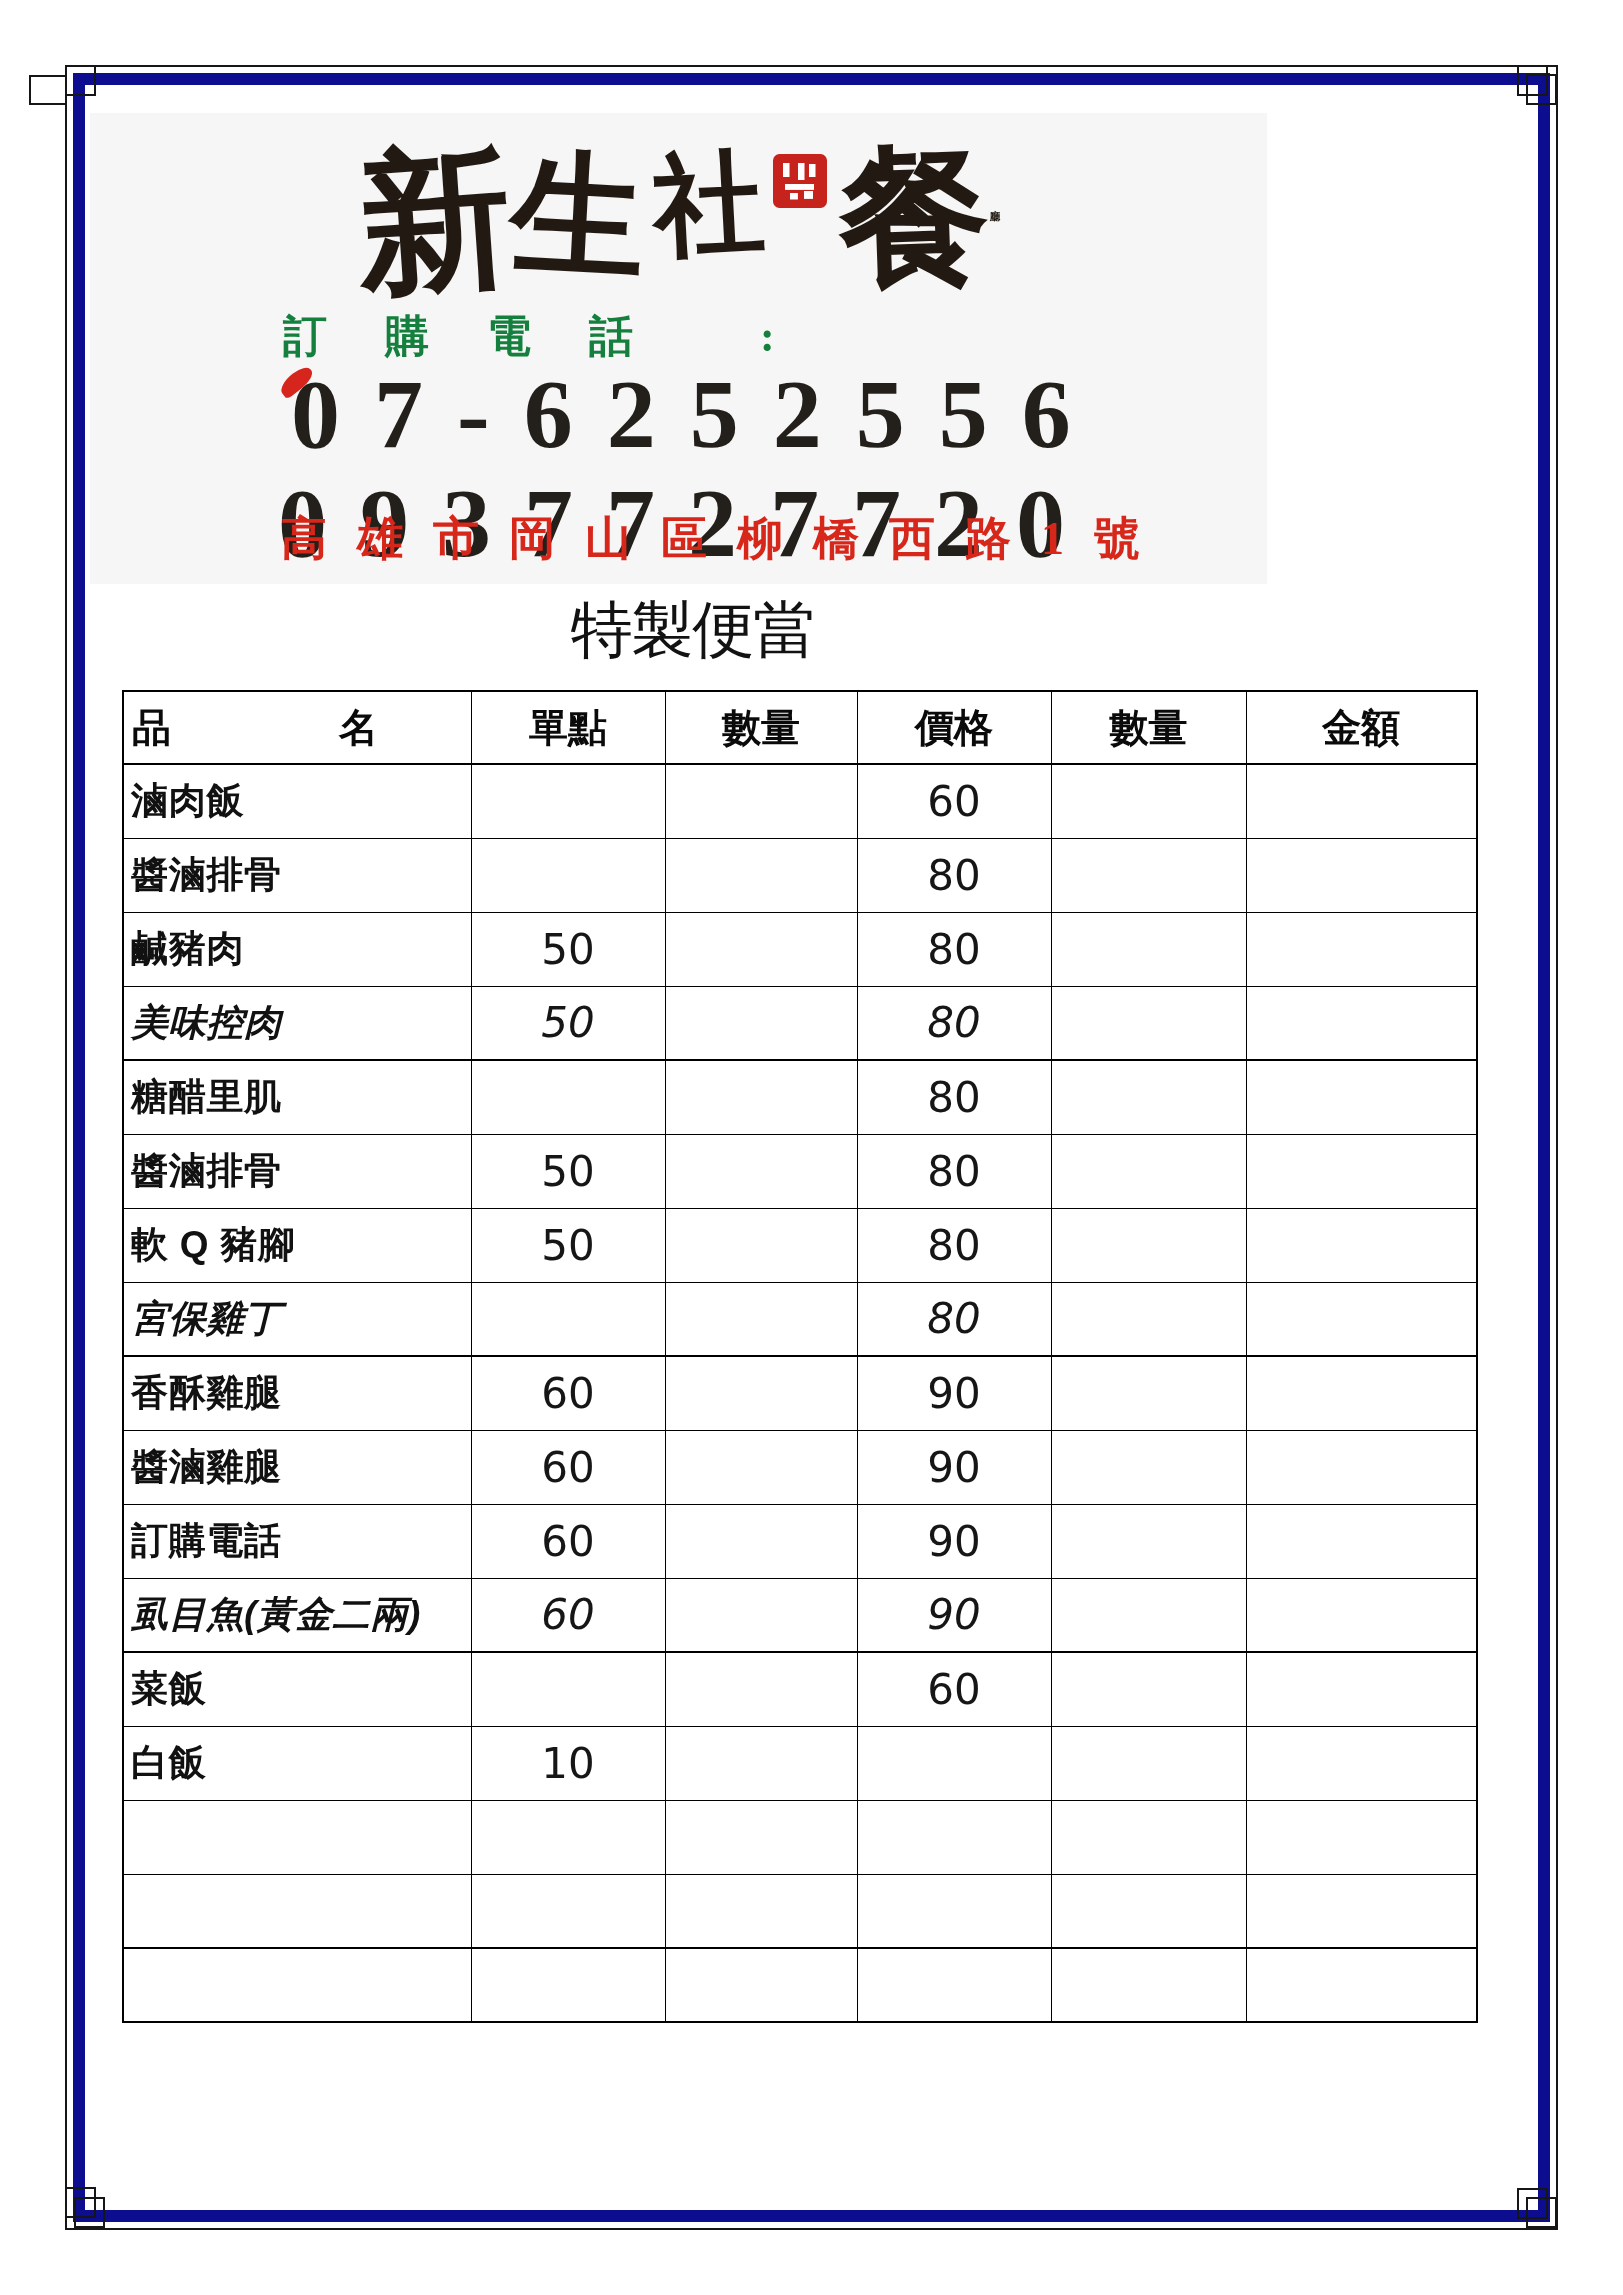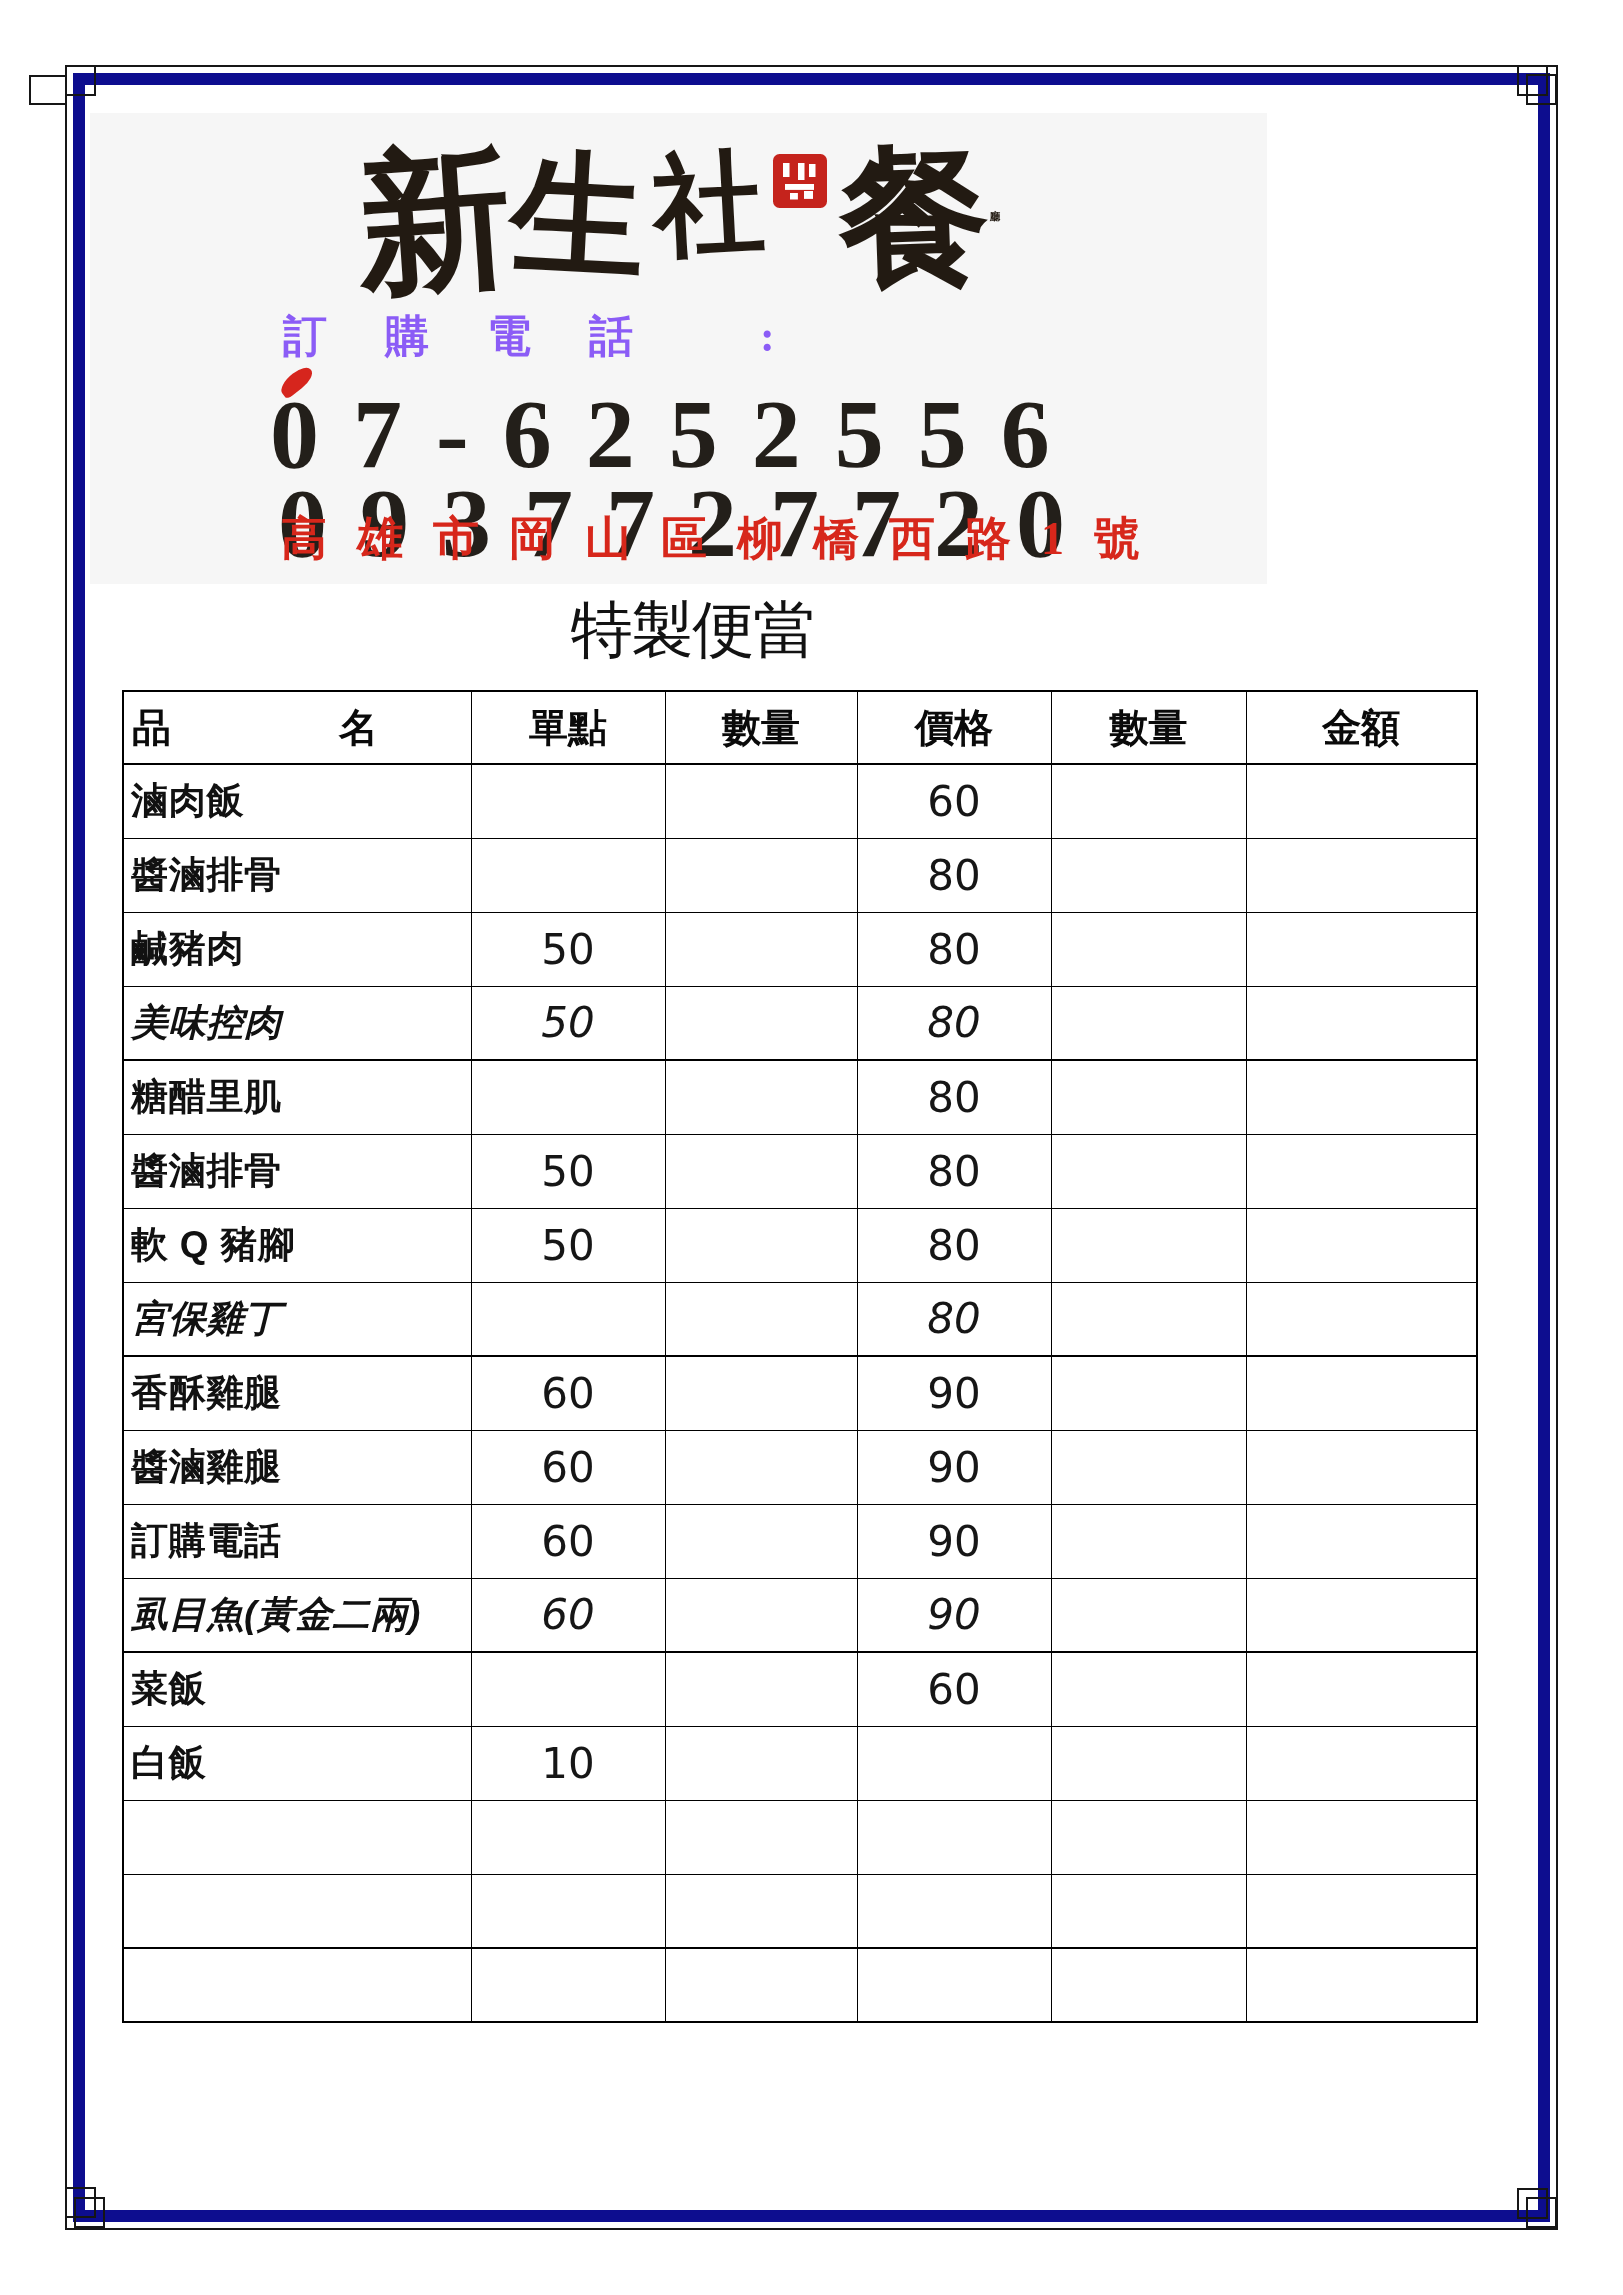--- a/index.html
+++ b/index.html
@@ -37,24 +37,24 @@
           background:
             linear-gradient(#fff,#fff) 3.9px 2.6px/6.5px 14.4px no-repeat,
             linear-gradient(#fff,#fff) 18.3px 2.6px/6.5px 17px no-repeat,
             linear-gradient(#fff,#fff) 30px 3.9px/6.5px 13px no-repeat,
             linear-gradient(#fff,#fff) 5.2px 23.6px/29px 5.9px no-repeat,
             linear-gradient(#fff,#fff) 10.5px 33px/7.9px 6.5px no-repeat,
             linear-gradient(#fff,#fff) 25px 31px/9.2px 7.9px no-repeat; }
   .red-stroke { position:absolute; left:188px; top:260px; width:37px; height:17px; background:#d6251d;
           border-radius:60% 50% 55% 20%; transform:rotate(-38deg); z-index:2; }
   .order-label { position:absolute; left:193px; top:202px; font-family:"Liberation Serif","DejaVu Serif",serif;
-          font-weight:700; font-size:44px; color:#8b5cf6; letter-spacing:58px; white-space:nowrap; line-height:1; }
+          font-weight:700; font-size:44px; color:#15803d; letter-spacing:58px; white-space:nowrap; line-height:1; }
   .phone-line { position:absolute; font-family:"Liberation Serif","DejaVu Serif",serif; font-weight:700;
           color:#231f1a; line-height:1; white-space:nowrap; }
-  .phone-1 { left:180px; top:252px; font-size:98px; letter-spacing:34px;margin-top:20px; }
+  .phone-1 { left:201px; top:252px; font-size:98px; letter-spacing:34px; }
   .phone-2 { left:188px; top:325px; font-size:98px; letter-spacing:33px;margin-top:36px; }
   .address { position:absolute; left:191px; top:403px; font-family:"Liberation Serif","DejaVu Serif",serif;
           font-weight:700; font-size:46px; color:#d7271b; letter-spacing:30px; white-space:nowrap; line-height:1; }
 
   
   .menu-title { position:absolute; left:90px; top:597px; width:1177px; text-align:center; text-indent:27.5px;
           font-size:62px; font-weight:400; color:#121212; letter-spacing:-1.3px; line-height:1.05; }
 
   
   table.menu { position:absolute; left:122px; top:690px; width:1354px; border-collapse:collapse;

